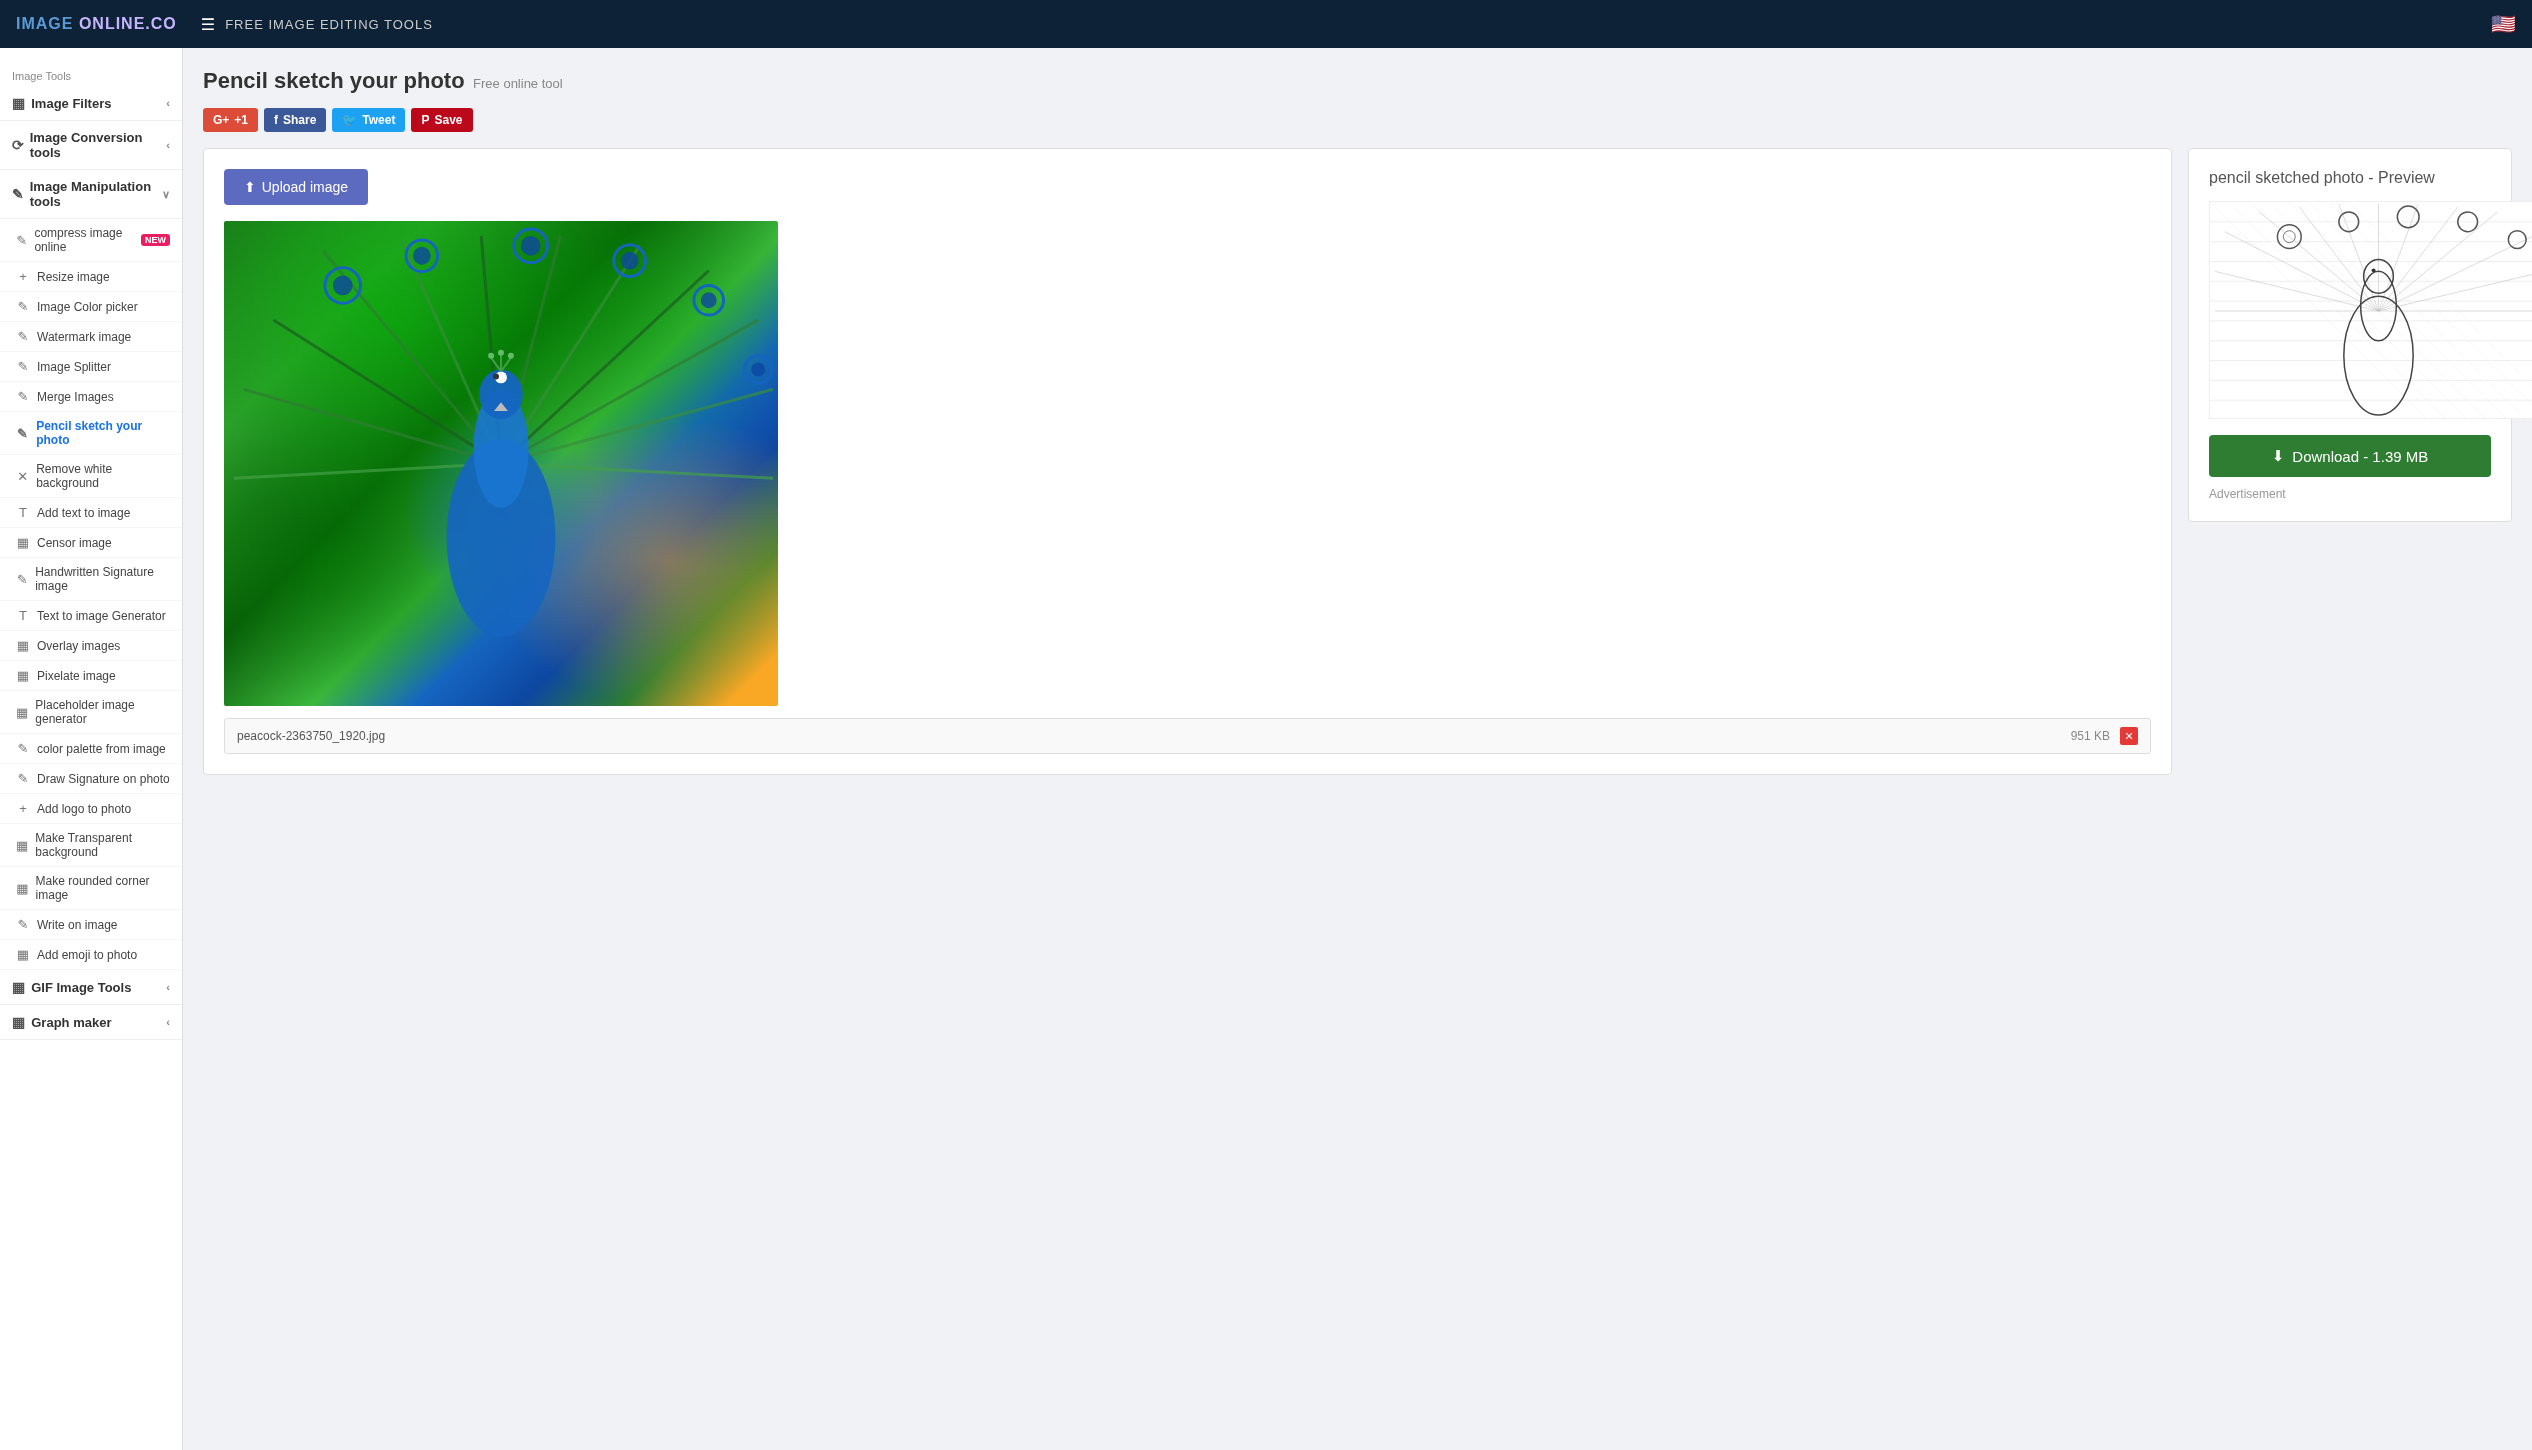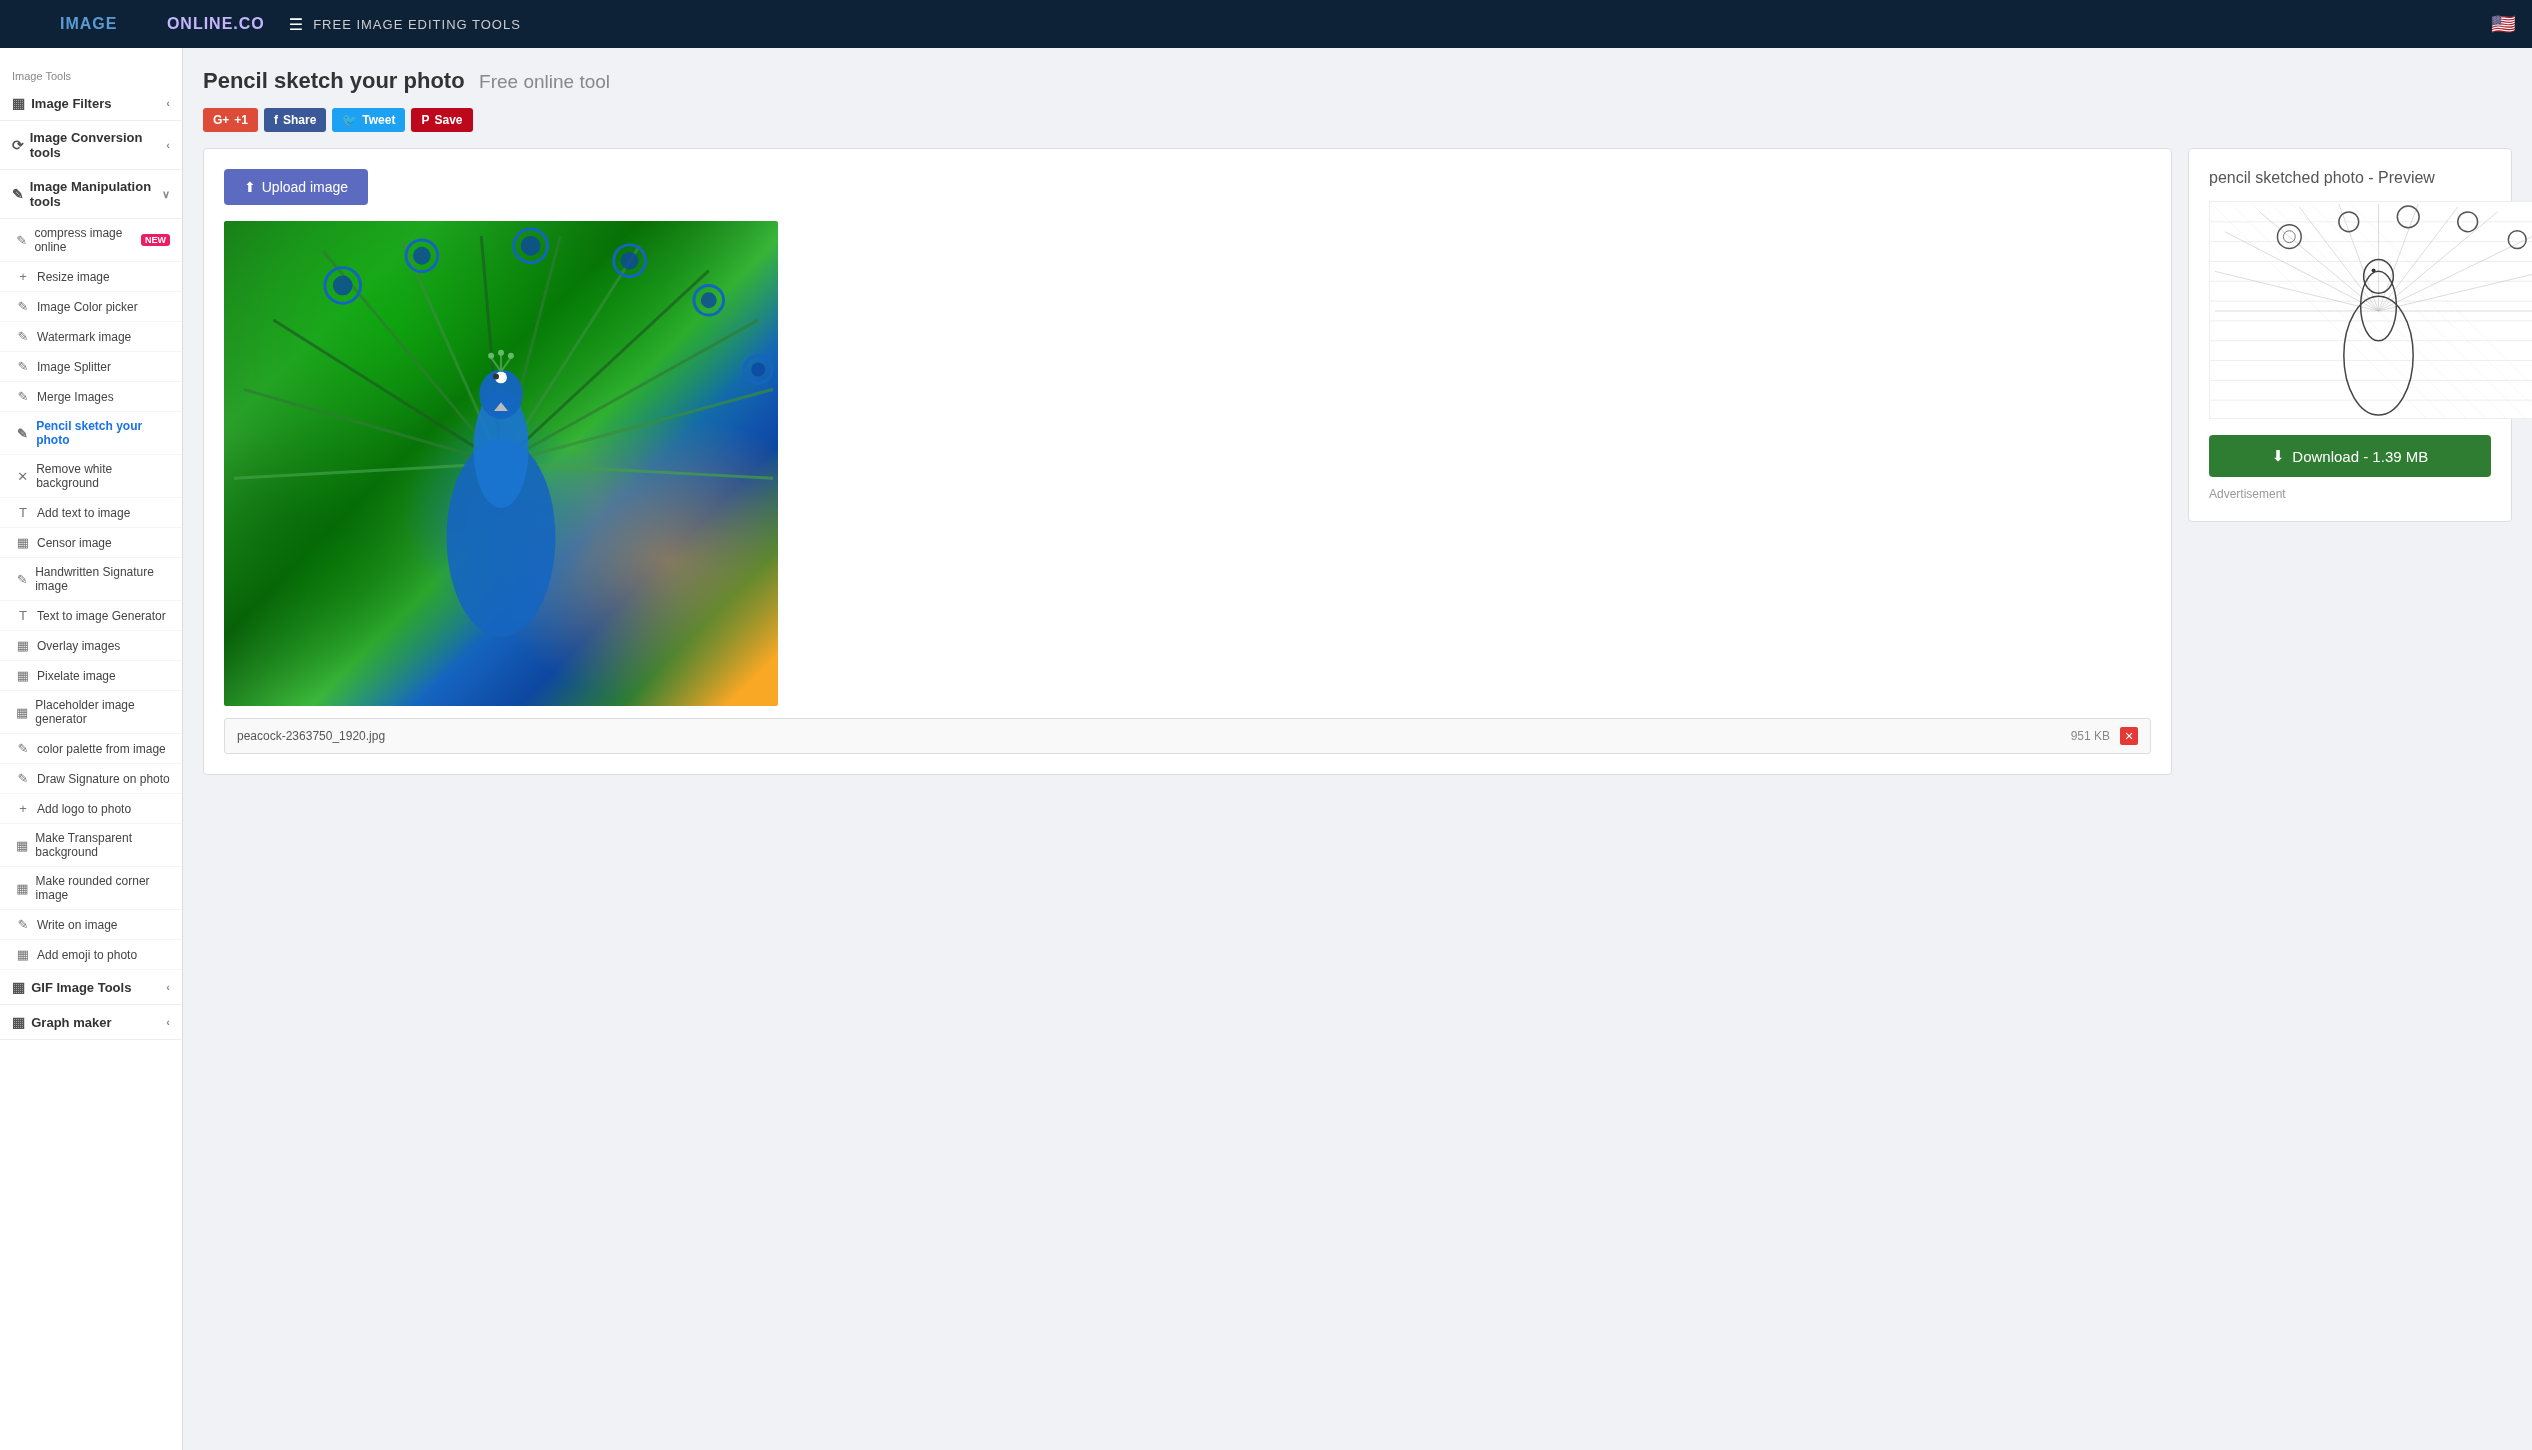--- a/index.html
+++ b/index.html
@@ -14,21 +14,21 @@
       padding: 0 16px;
       height: 48px;
       flex-shrink: 0;
     }
     .header-logo {
       font-size: 16px;
       font-weight: bold;
       letter-spacing: 1px;
       margin-right: 24px;
     }
-    .header-logo span { color: #5b9bd5; margin-left: 44px; }
+    .header-logo span { color: #5b9bd5; }
     .header-menu-icon {
       margin-right: 10px;
       font-size: 16px;
       cursor: pointer;
     }
     .header-nav {
       font-size: 13px;
       letter-spacing: 1px;
       text-transform: uppercase;
       color: #ccc;
@@ -102,23 +102,23 @@
     .page-header {
       margin-bottom: 14px;
     }
     .page-title {
       font-size: 22px;
       font-weight: bold;
       color: #333;
       display: inline;
     }
     .page-subtitle {
-      font-size: 19px;
+      font-size: 13px;
       color: #888;
-      margin-left: 10px;
+      margin-left: 4px;
     }
     .social-buttons {
       display: flex;
       gap: 6px;
       margin-bottom: 16px;
     }
     .social-btn {
       display: flex;
       align-items: center;
       gap: 5px;

